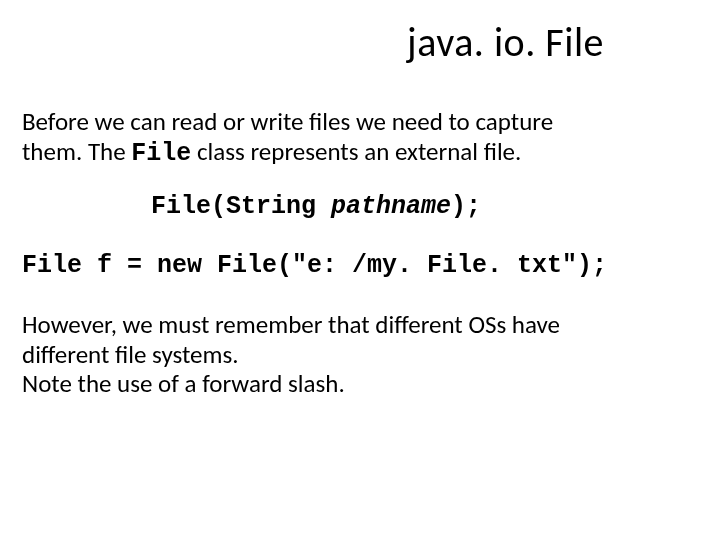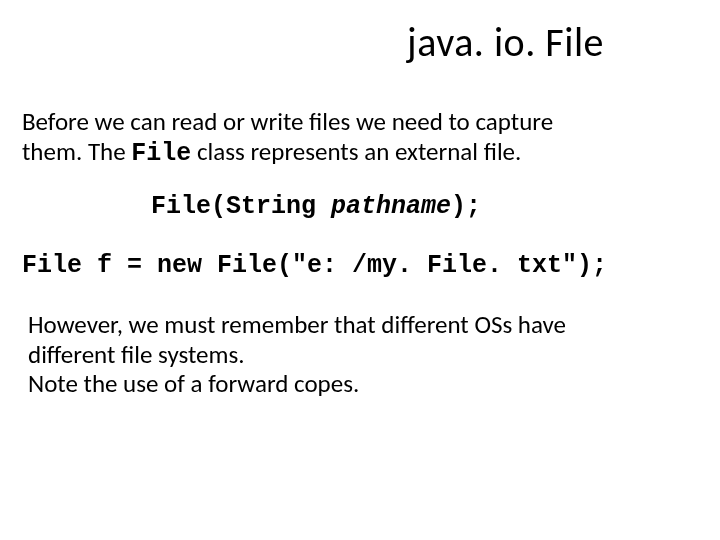--- a/index.html
+++ b/index.html
@@ -45,21 +45,21 @@
   }
   .example {
     font-family: "Courier New", Courier, monospace;
     font-weight: bold;
     font-size: 25px;
     margin: 0 0 30px 0;
   }
   .body2 {
     font-size: 25px;
     line-height: 1.18;
-    margin: 6px;
+    margin: 0;
   }
 </style>
 </head>
 <body>
 
 <div class="slide">
 
   <h1 class="title">java. io. File</h1>
 
   <p class="para">
@@ -67,16 +67,16 @@
   </p>
 
   <p class="sig">
     <span>File(String </span><span class="ital">pathname</span><span>);</span>
   </p>
 
   <p class="example">File f = new File("e: /my. File. txt");</p>
 
   <p class="body2">
     <span>However, we must remember that different OSs have different file systems.</span><br>
-    <span>Note the use of a forward copes.</span><br>
+    <span>Note the use of a forward slash.</span><br>
   </p>
 
 </div>
 
 </body></html>

